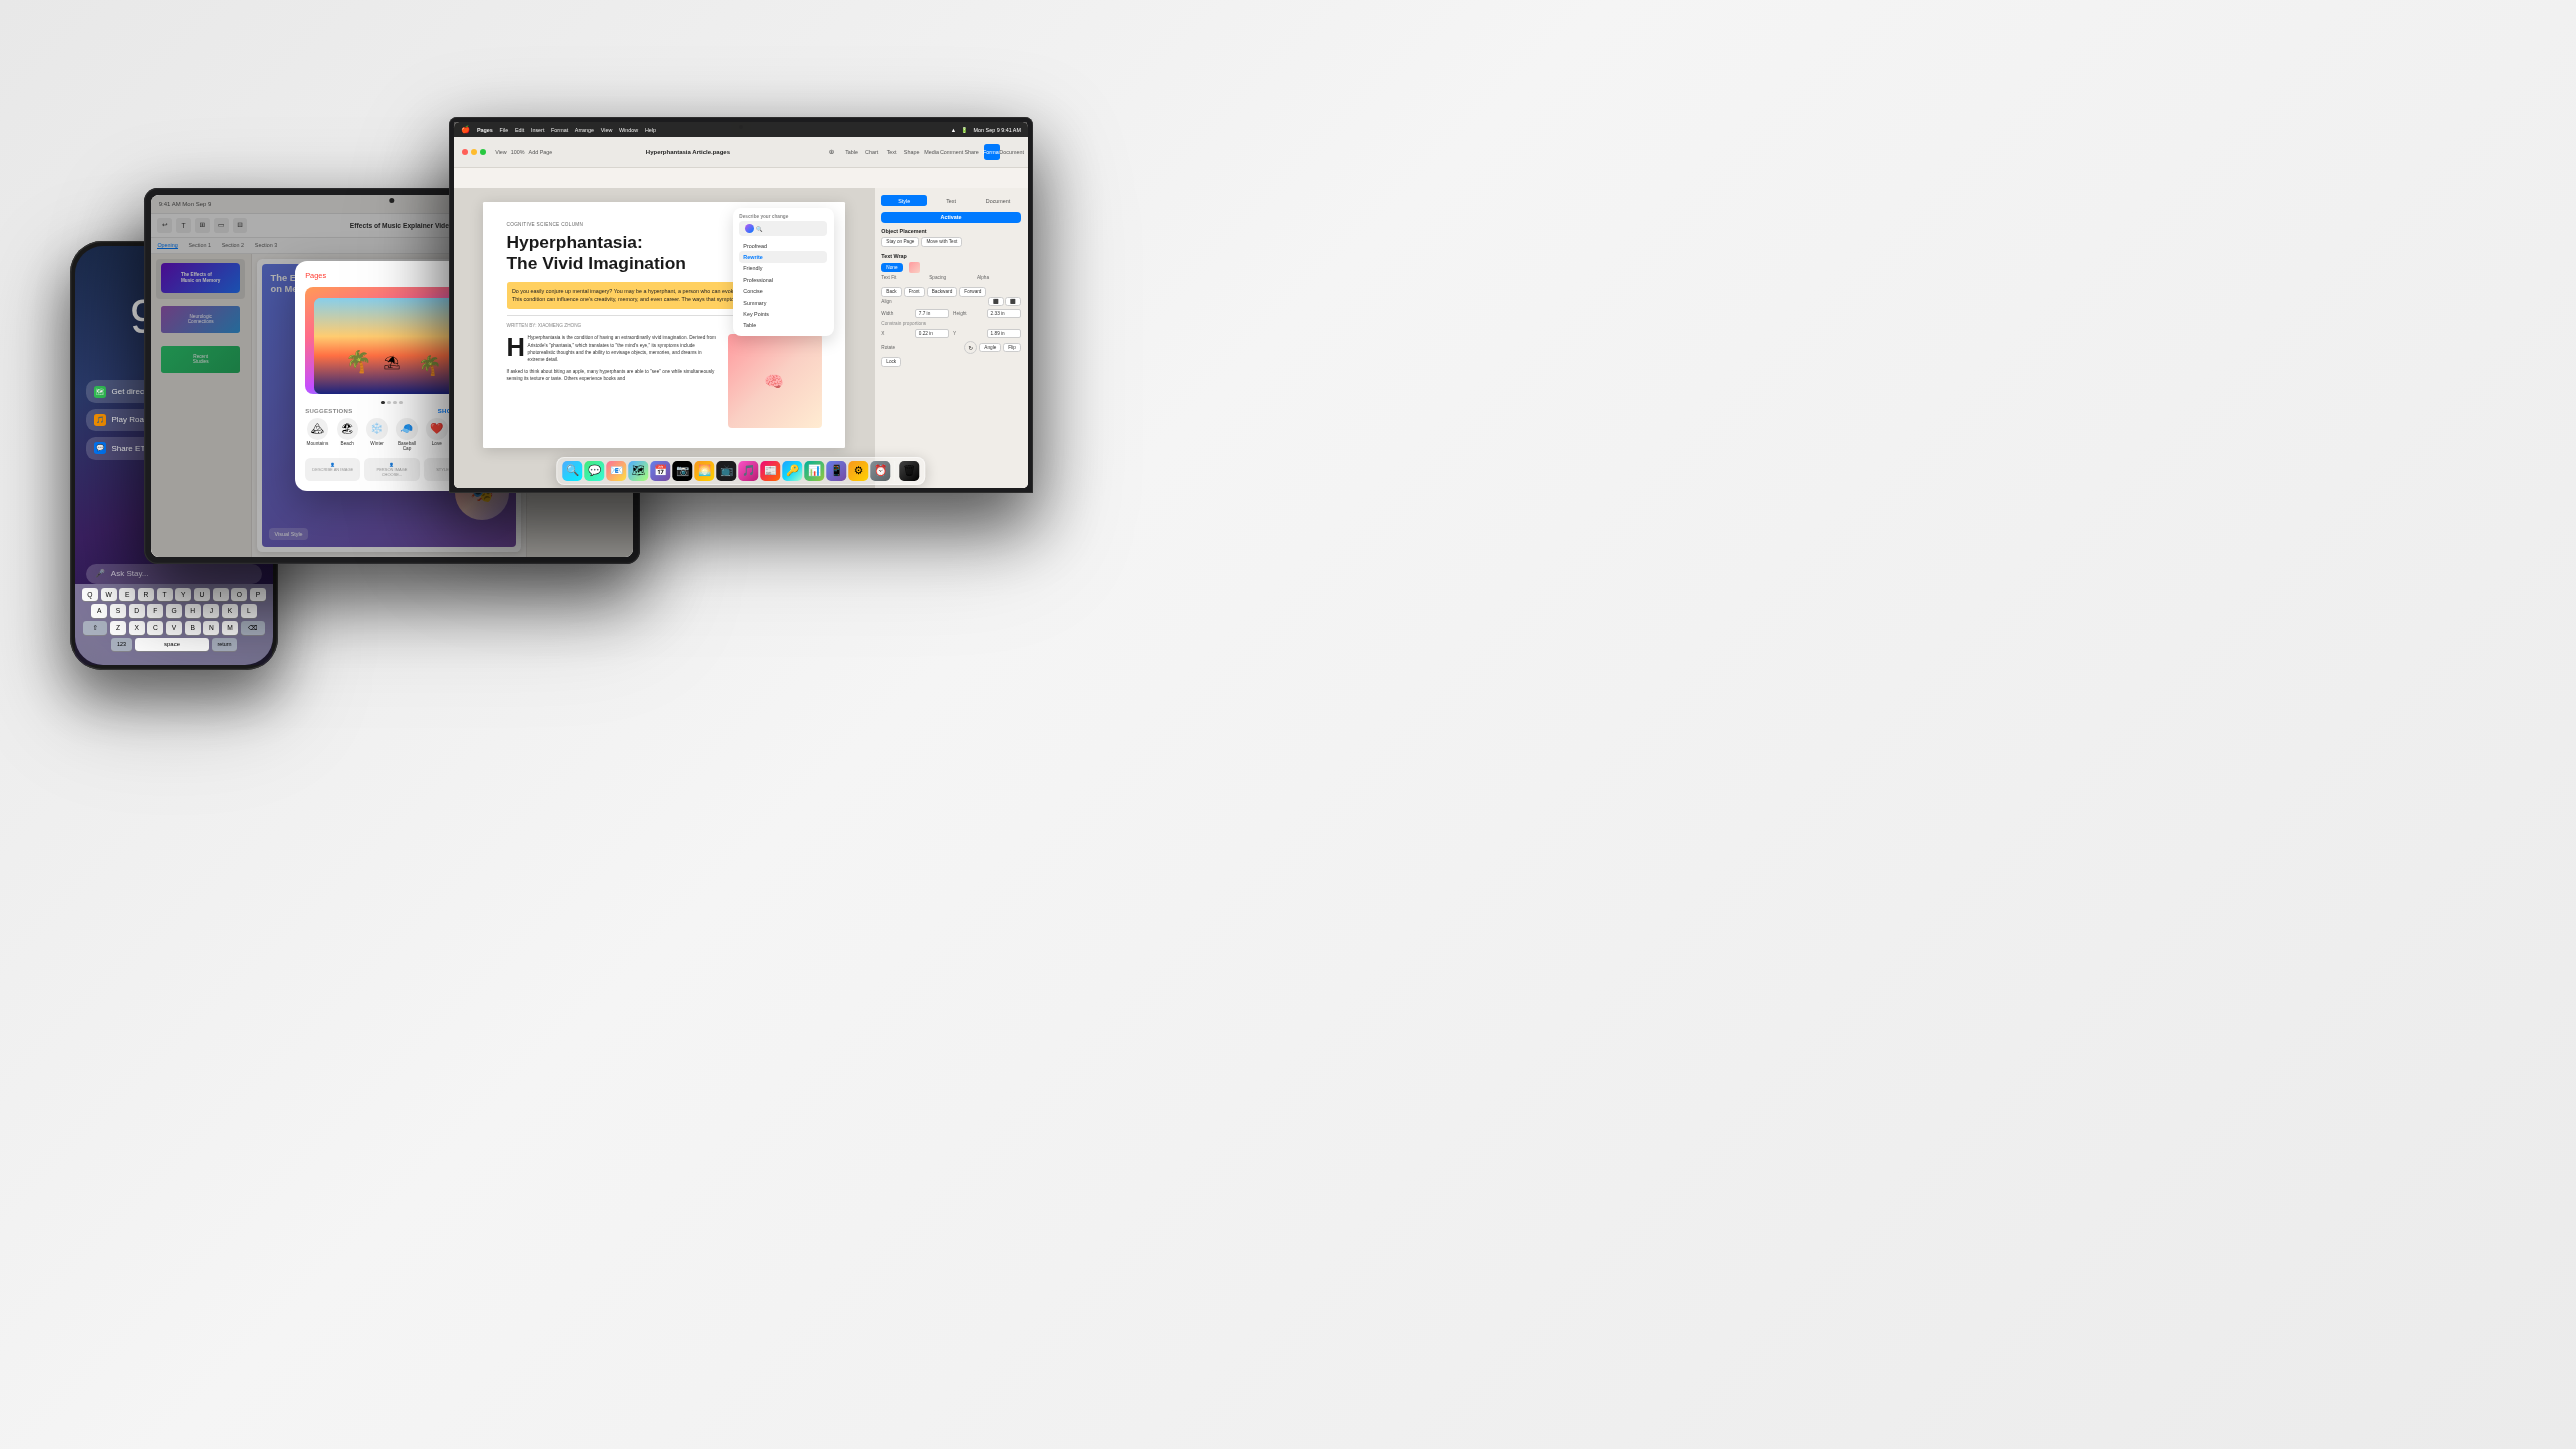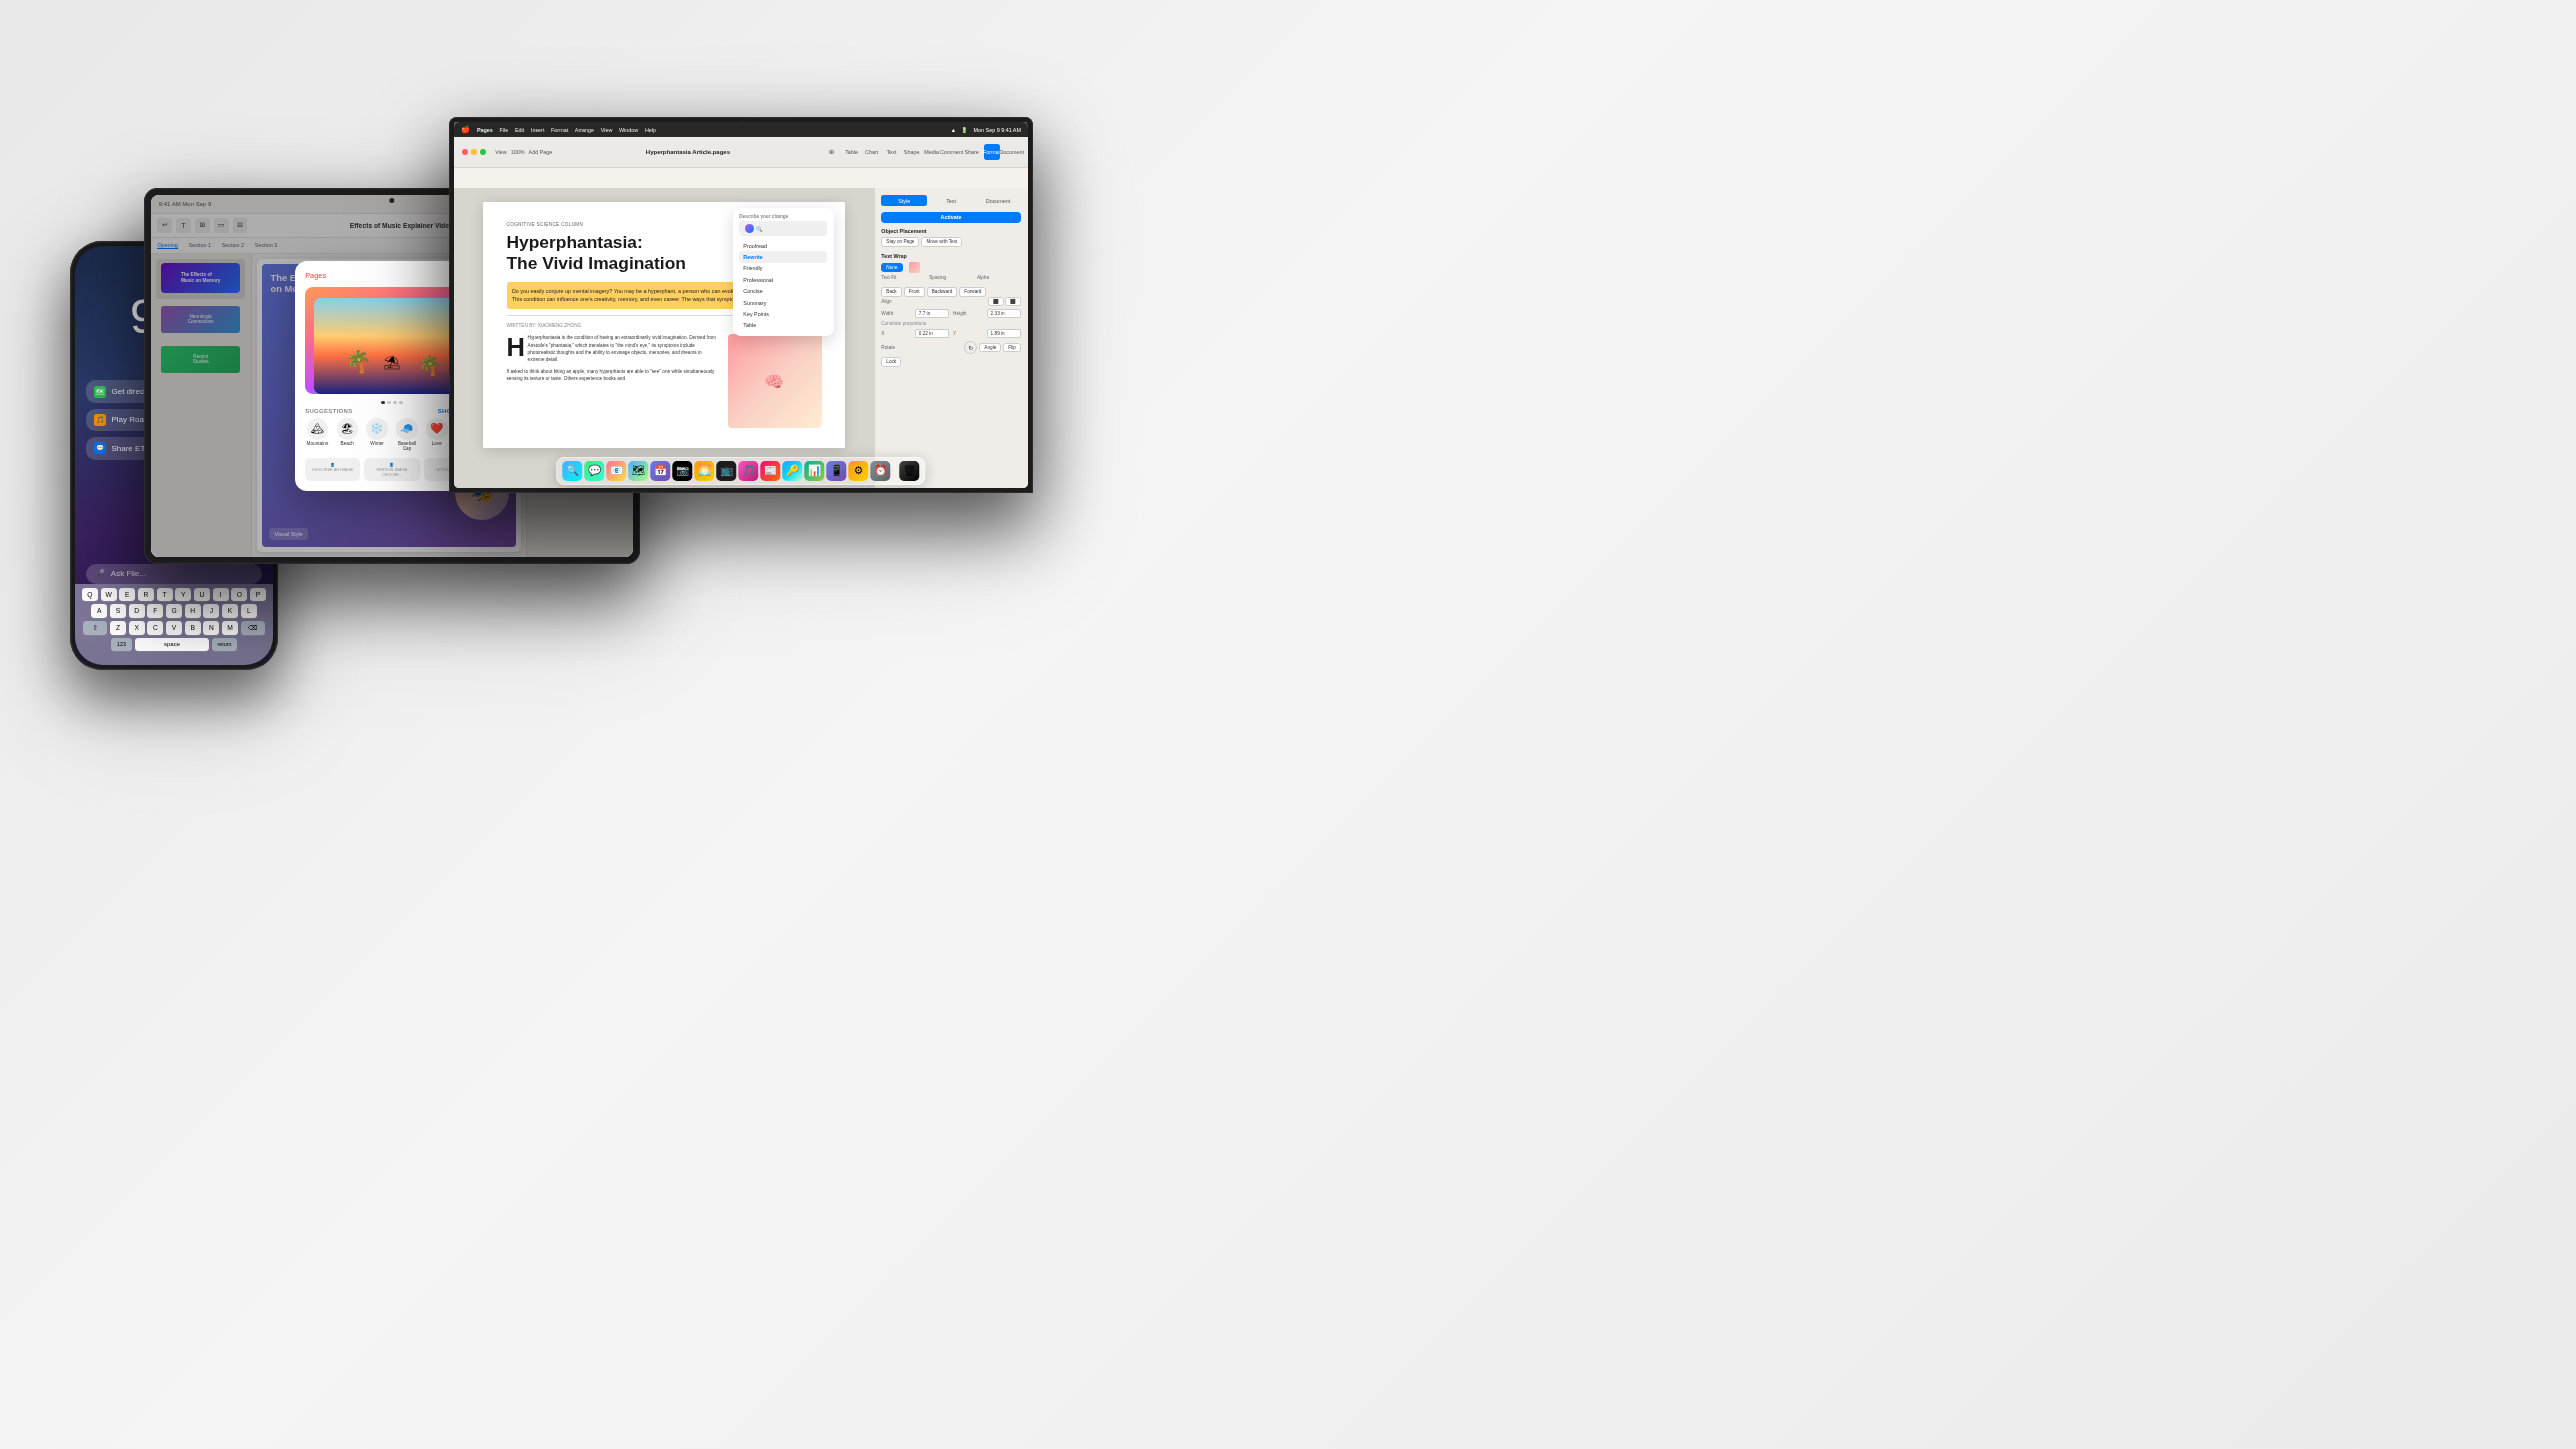--- a/index.html
+++ b/index.html
@@ -811,21 +811,21 @@
         <span>Play Road Trip Classics</span>
       </div>
       <div class="iphone-widget">
         <div class="widget-icon blue">💬</div>
         <span>Share ETA with Chad</span>
       </div>
     </div>
 
     <div class="iphone-siri-bar">
       <span style="font-size:8px;">🎤</span>
-      <span>Ask File...</span>
+      <span>Ask Stay...</span>
     </div>
 
     <div class="iphone-keyboard">
       <div class="keyboard-rows">
         <div class="keyboard-row">
           <div class="key">Q</div>
           <div class="key">W</div>
           <div class="key">E</div>
           <div class="key">R</div>
           <div class="key">T</div>

